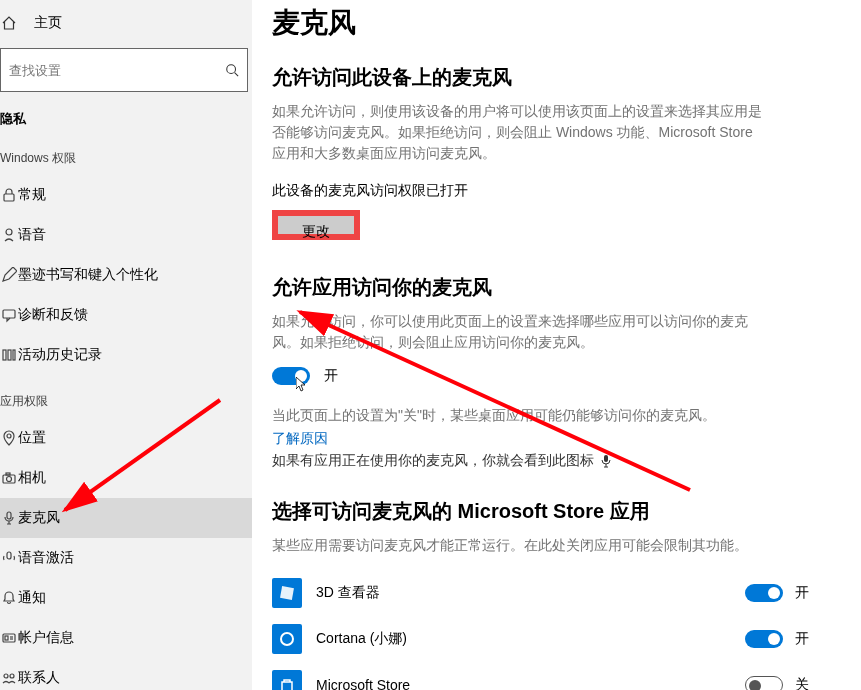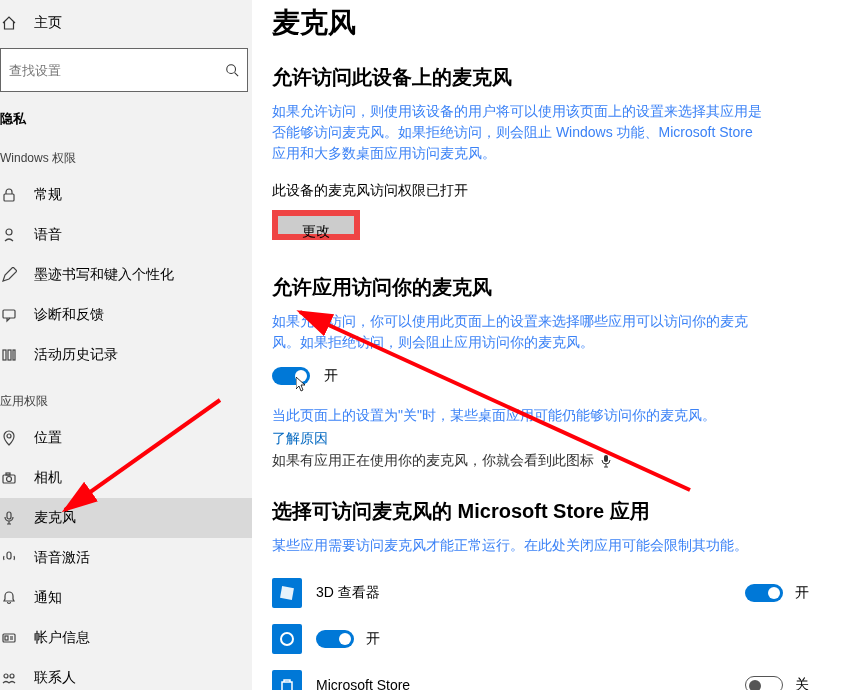--- a/index.html
+++ b/index.html
@@ -59,21 +59,20 @@
     font-weight: 600;
   }
   .subcat {
     font-size: 12px;
     color: #404040;
     padding: 18px 0 8px 0;
   }
   .nav-item {
     display: flex;
     align-items: center;
-    gap: 16px;
     height: 40px;
     padding: 0 0 0 0;
     font-size: 14px;
     cursor: pointer;
   }
   .nav-item .icon { width: 18px; display:flex;justify-content:center;}
   .nav-item.selected {
     background: #d9d9d9;
     font-weight: 400;
     position: relative;
@@ -90,21 +89,21 @@
     font-weight: 600;
     margin-bottom: 22px;
   }
   h2.section-title {
     font-size: 20px;
     font-weight: 600;
     margin: 14px 0 10px;
   }
   .para {
     font-size: 14px;
-    color: #3b82f6;
+    color: #737373;
     line-height: 1.5;
     max-width: 490px;
     margin-bottom: 14px;
   }
   .status-line {
     font-size: 14px;
     color: #000;
     margin: 18px 0 10px;
   }
   .btn-change {
@@ -357,20 +356,21 @@
             </div>
       <span class="toggle-label">开</span>
     </div>
         </div>
         <div class="app-row">
     <div class="app-icon" style="background:#0078d7">
             <svg width="18" height="18" viewBox="0 0 18 18">
               <circle cx="9" cy="9" r="6" fill="none" stroke="#fff" stroke-width="2"></circle>
             </svg>
           </div>
+    <div class="app-name">Cortana (小娜)</div>
     <div class="app-toggle-group">
       <div class="toggle ">
               <div class="knob"></div>
             </div>
       <span class="toggle-label">开</span>
     </div>
         </div>
         <div class="app-row">
     <div class="app-icon" style="background:#0078d7">
             <svg width="18" height="18" viewBox="0 0 18 18">

